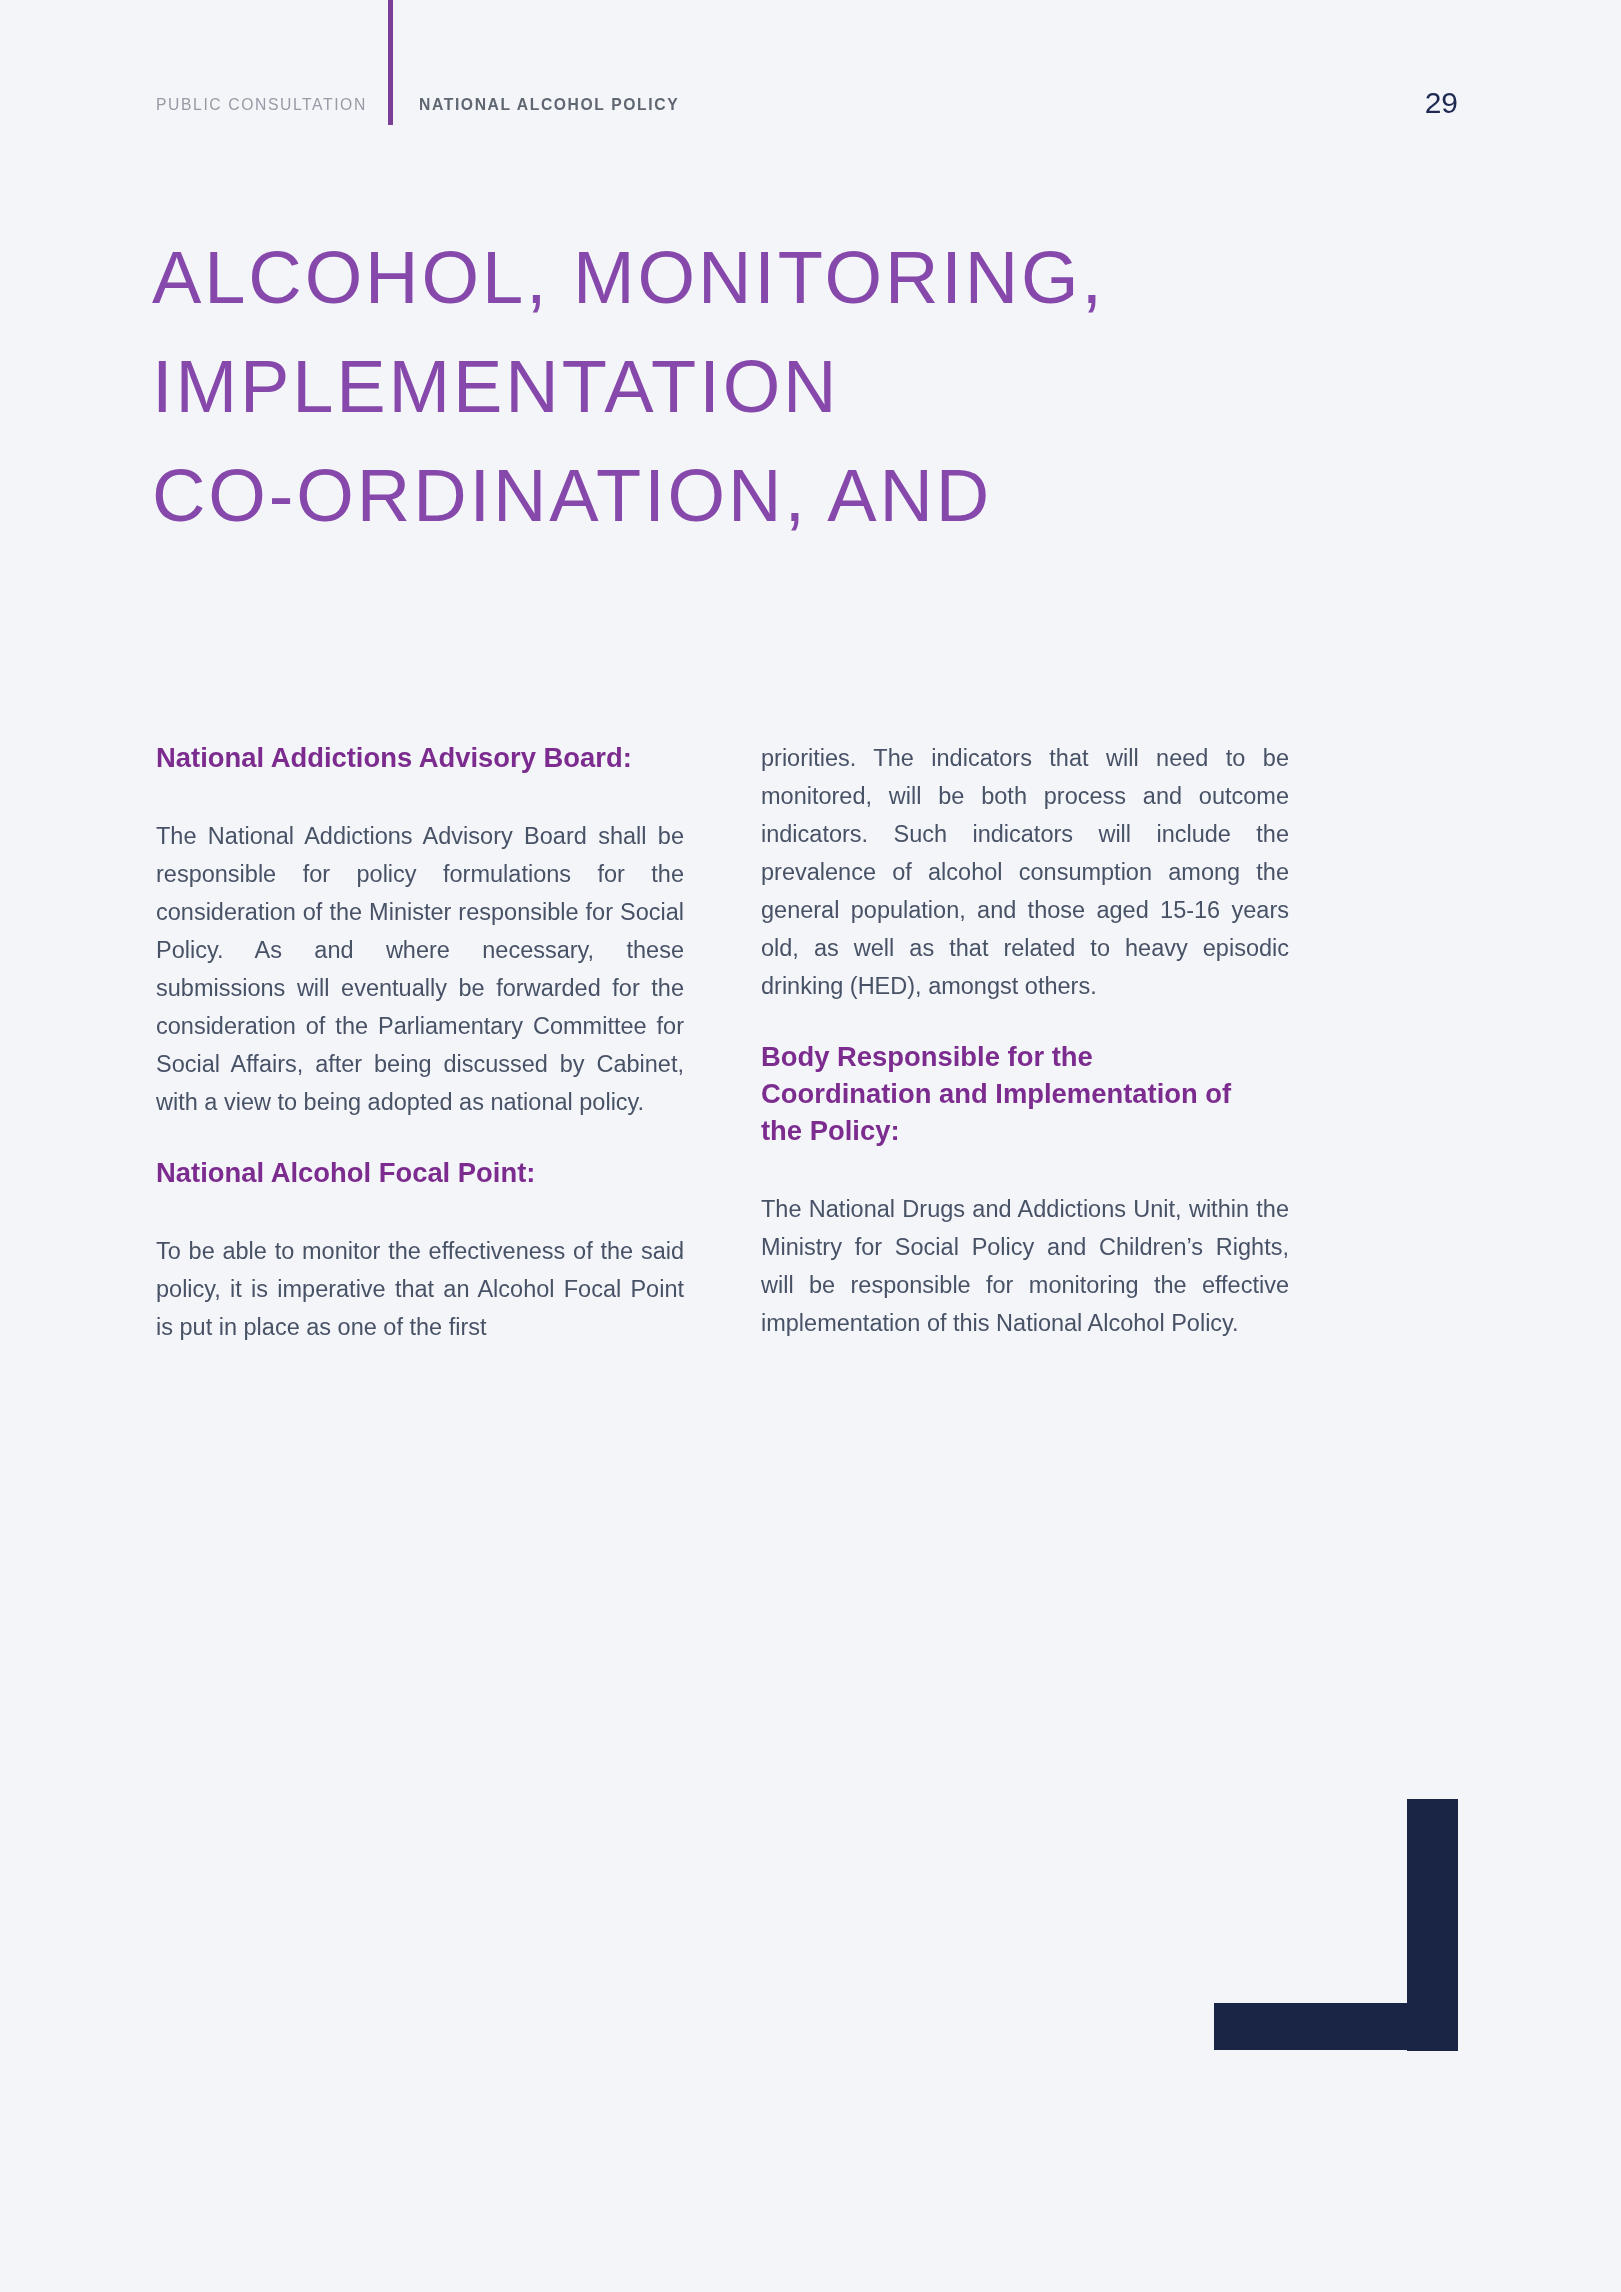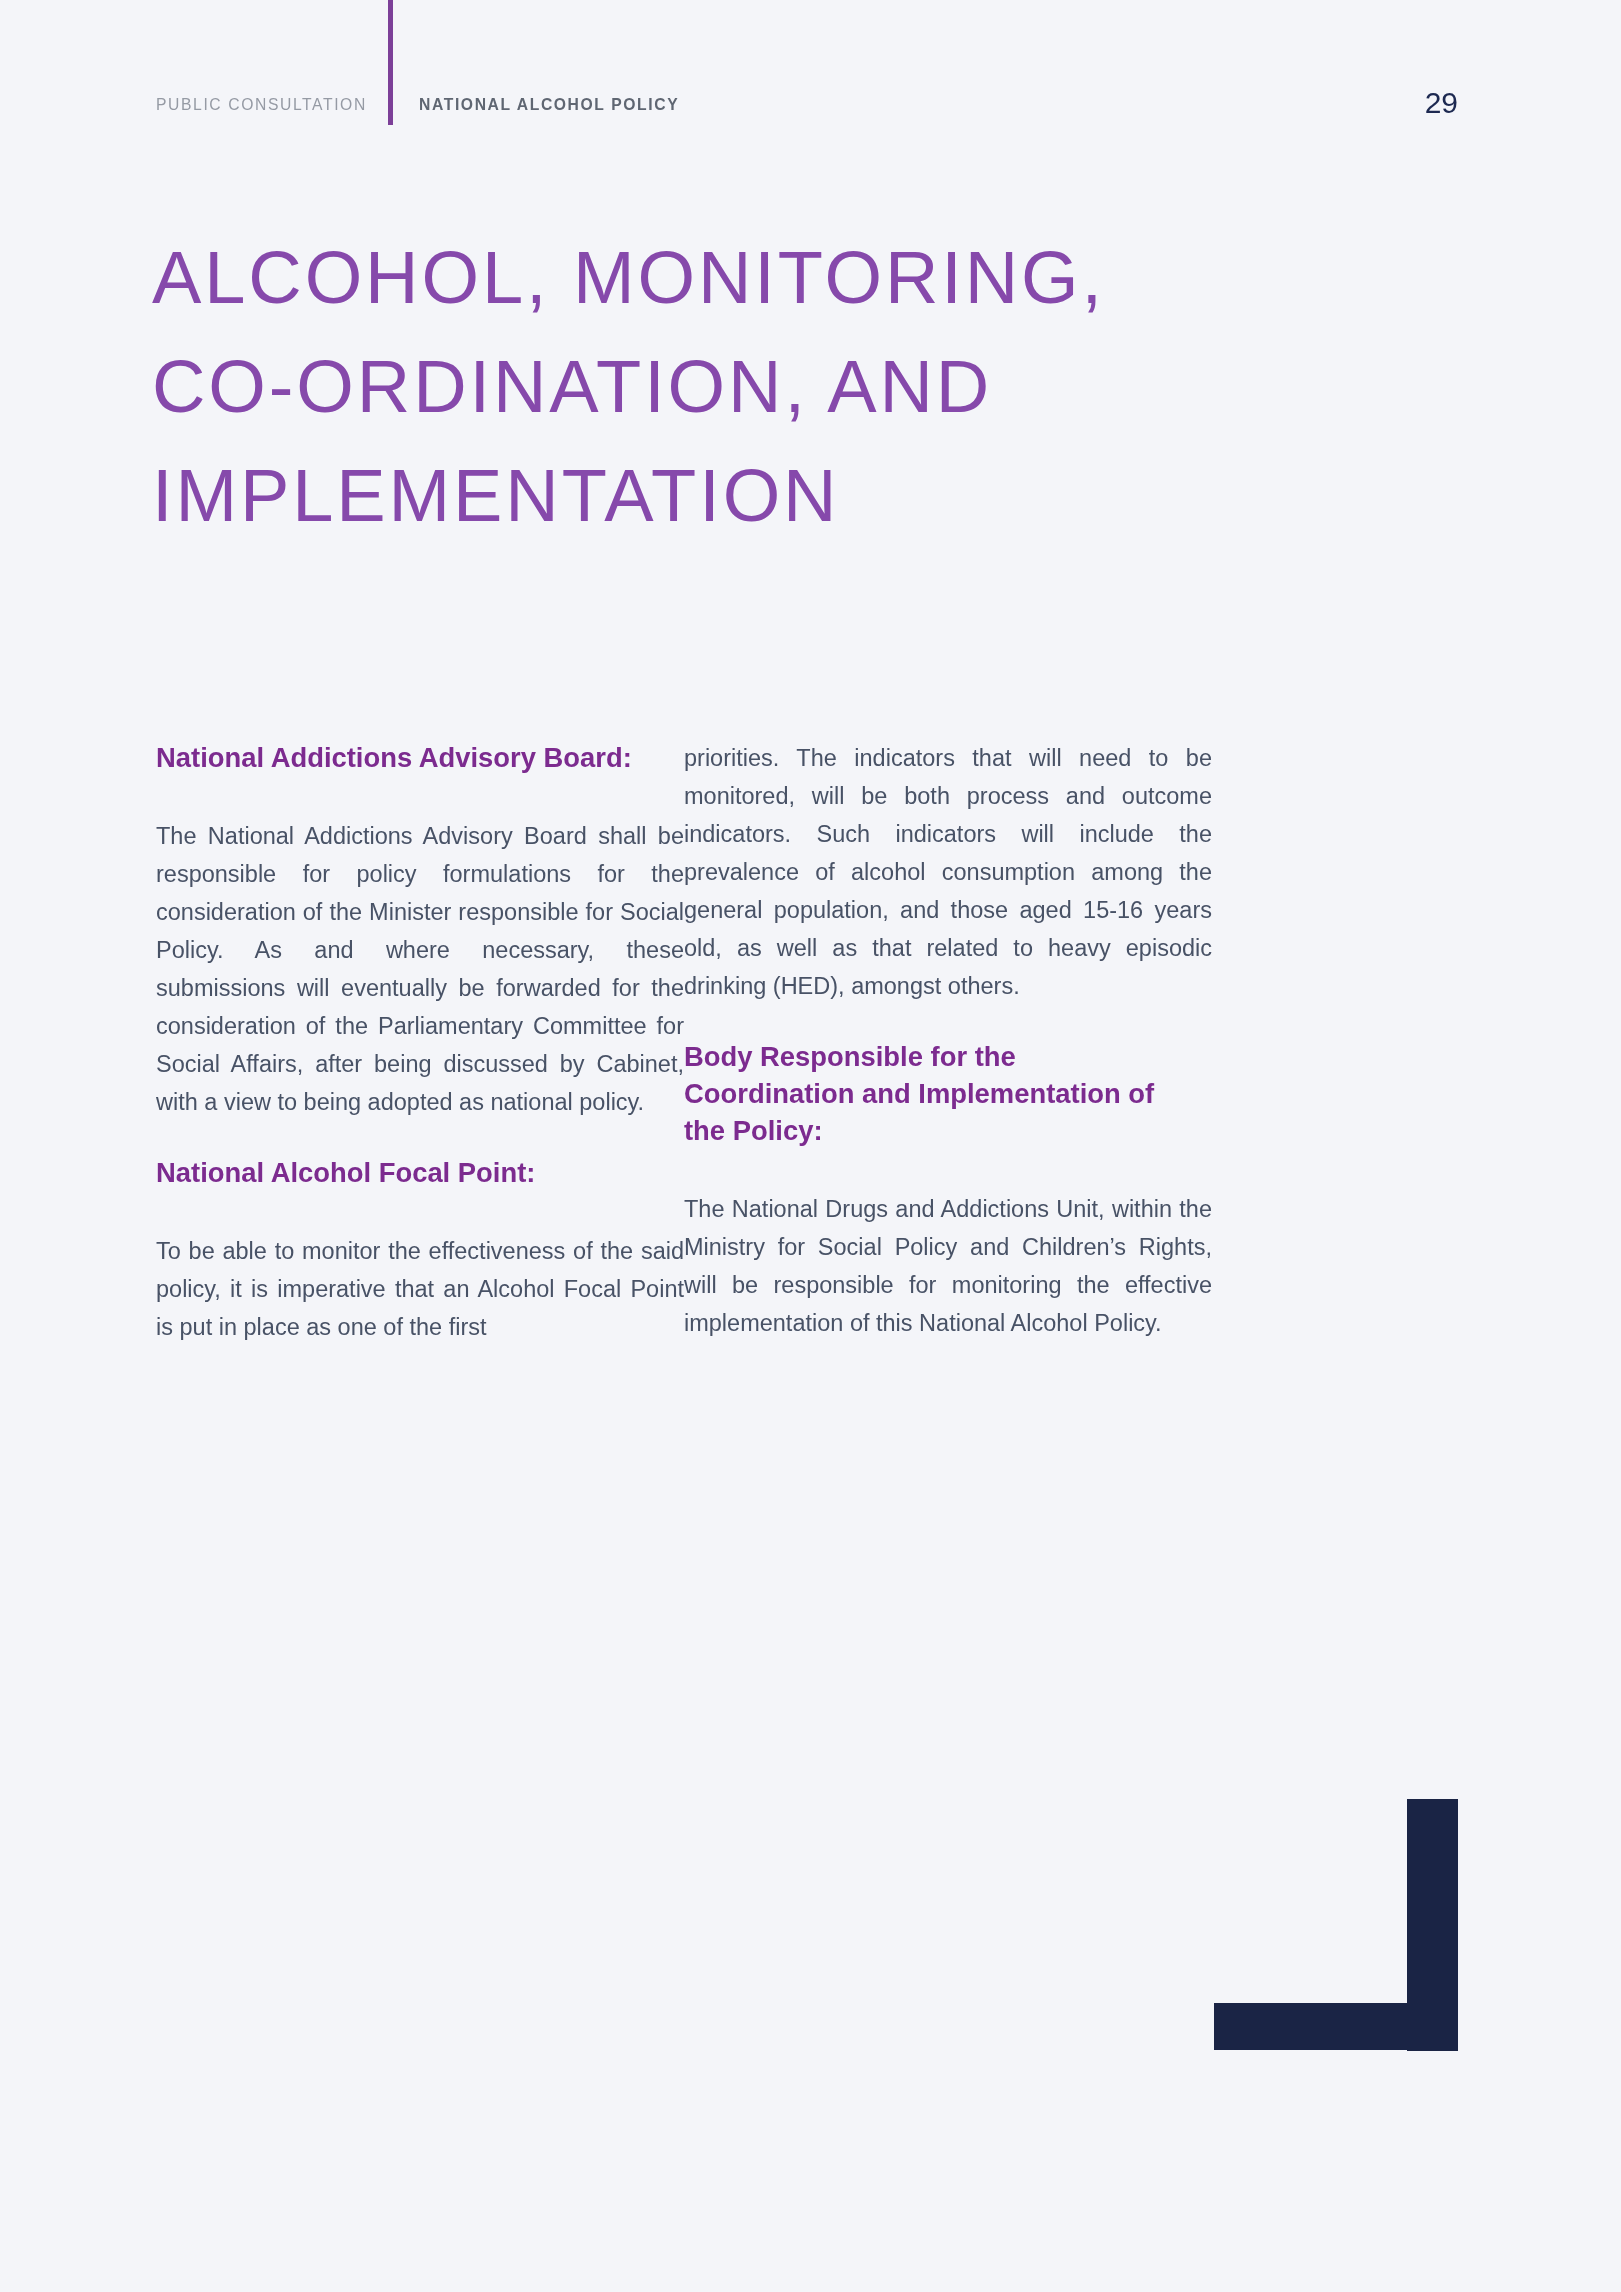--- a/index.html
+++ b/index.html
@@ -47,21 +47,21 @@
   .title{
     position:absolute;left:152px;top:223px;
     font-size:74px;font-weight:300;line-height:109px;
     letter-spacing:2.9px;color:var(--title-purple);
   }
   .title-line{display:block;}
 
   
   .columns{
     position:absolute;left:156px;top:739px;
-    width:1303px;display:flex;
+    width:1303px;display:flex;gap:77px;
   }
   .col{width:528px;}
   .section-heading{
     font-size:27.4px;line-height:37px;font-weight:bold;
     color:var(--heading-purple);
     max-width:490px;
     margin:0 0 41px 0;
   }
   .body-para{
     font-size:23.5px;line-height:38px;
@@ -87,22 +87,22 @@
 
   <header>
     <span class="hdr-left">PUBLIC CONSULTATION</span>
     <span class="hdr-divider"></span>
     <span class="hdr-right">NATIONAL ALCOHOL POLICY</span>
     <span class="page-number">29</span>
   </header>
 
   <h1 class="title">
     <span class="title-line">ALCOHOL, MONITORING,</span>
+    <span class="title-line">IMPLEMENTATION</span>
     <span class="title-line">CO-ORDINATION, AND</span>
-    <span class="title-line">IMPLEMENTATION</span>
   </h1>
 
   <main class="columns">
 
     <section class="col">
       <h3 class="section-heading">National Addictions Advisory Board:</h3>
       <p class="body-para">The National Addictions Advisory Board shall be responsible for policy formulations for the consideration of the Minister responsible for Social Policy. As and where necessary, these submissions will eventually be forwarded for the consideration of the Parliamentary Committee for Social Affairs, after being discussed by Cabinet, with a view to being adopted as national policy.</p>
       <h3 class="section-heading">National Alcohol Focal Point:</h3>
       <p class="body-para">To be able to monitor the effectiveness of the said policy, it is imperative that an Alcohol Focal Point is put in place as one of the first</p>
     </section>

